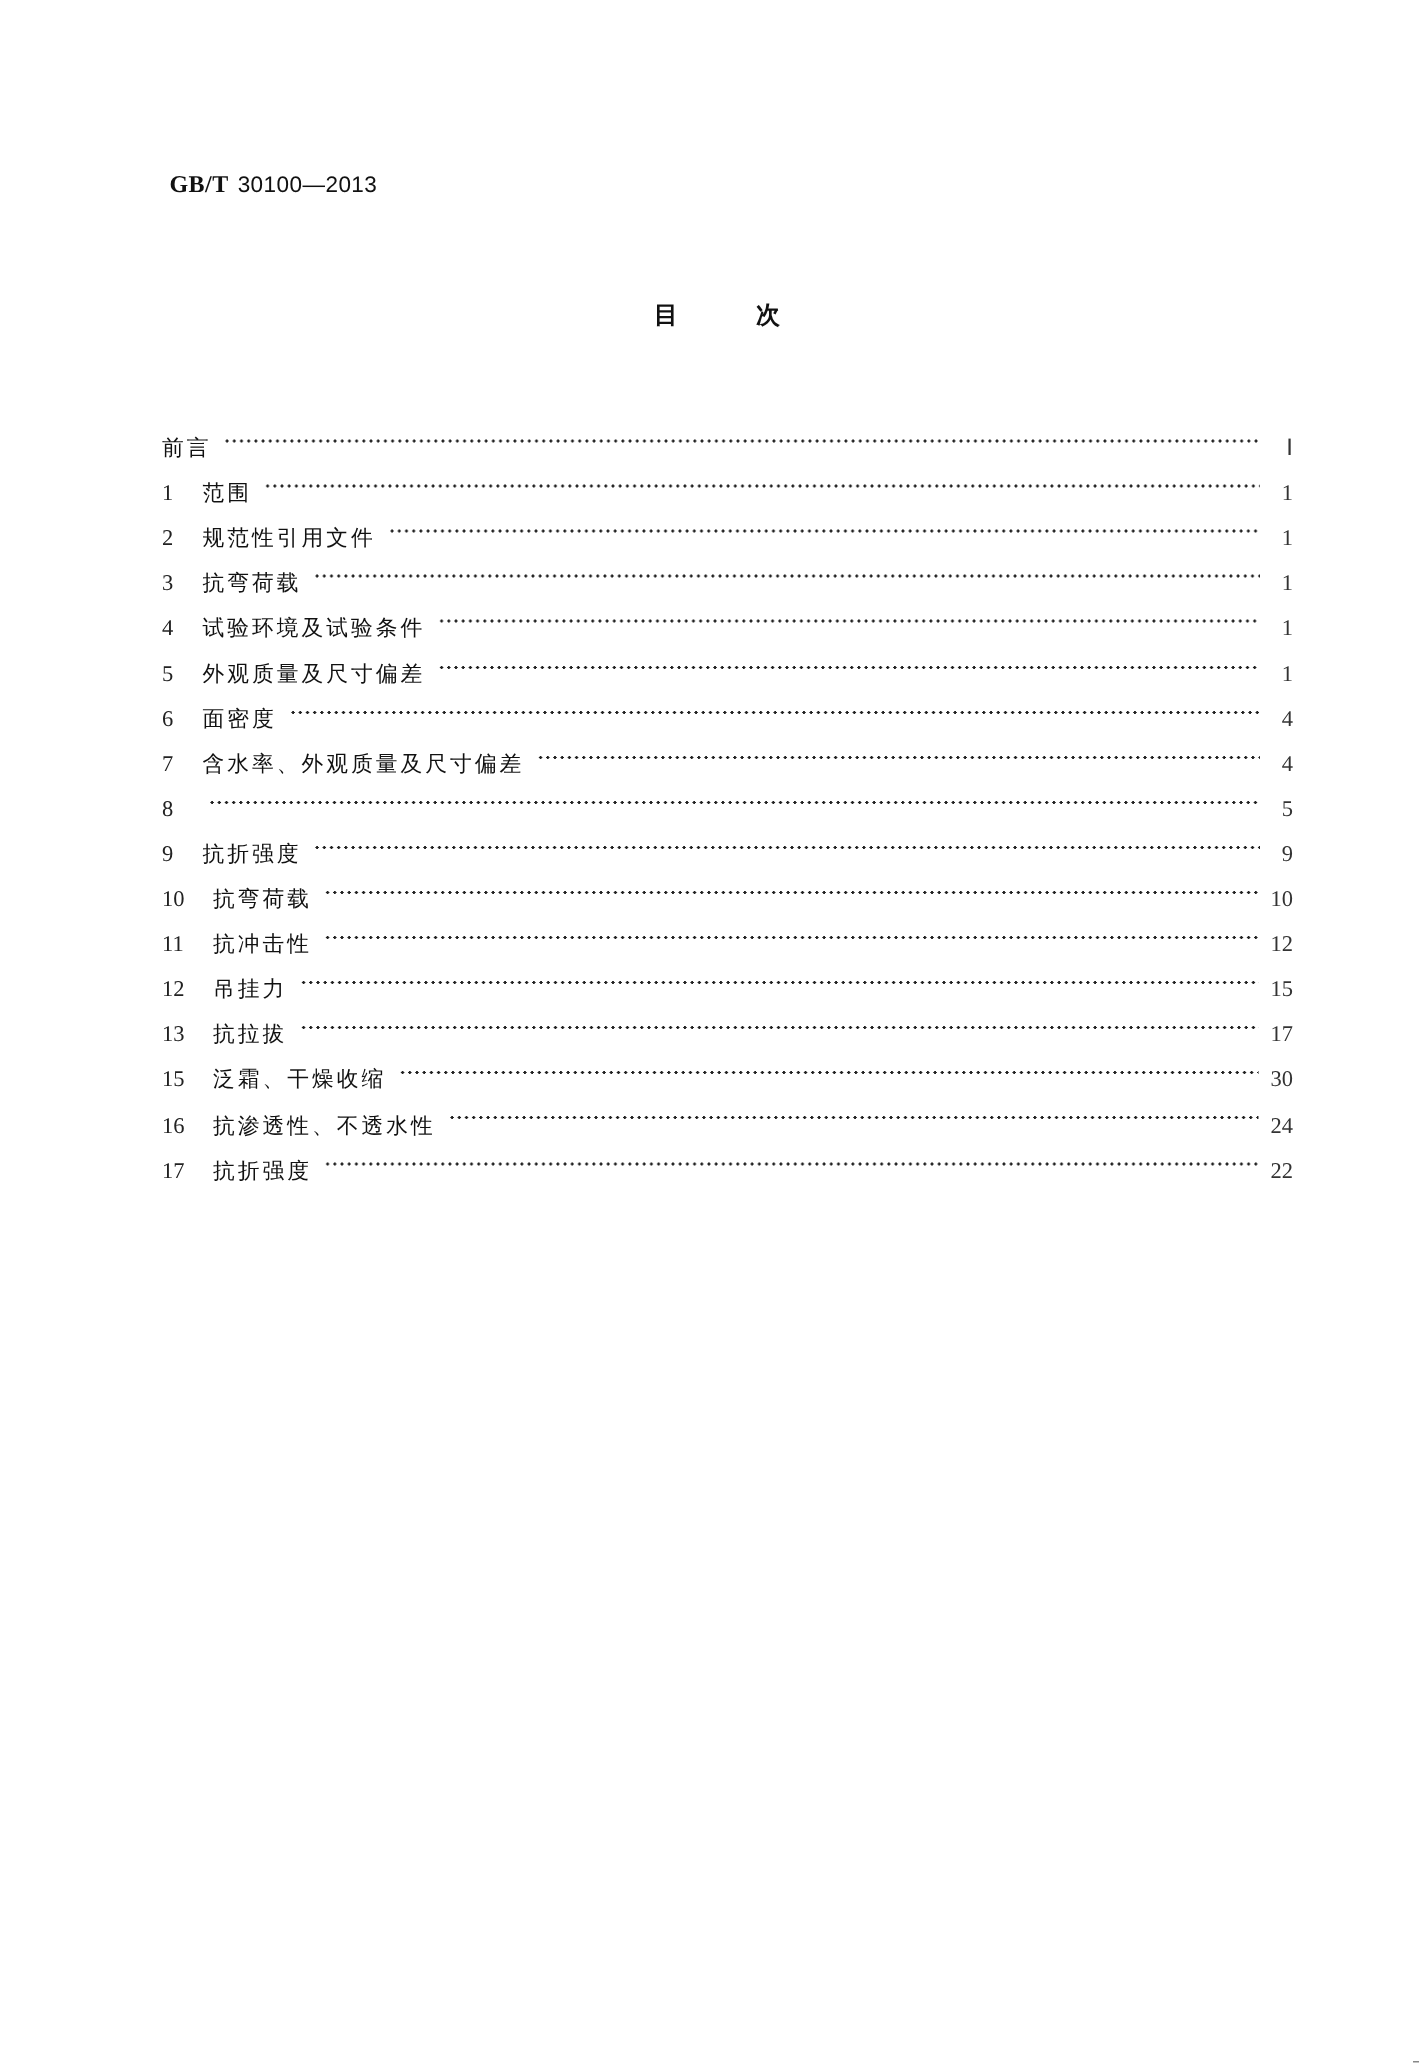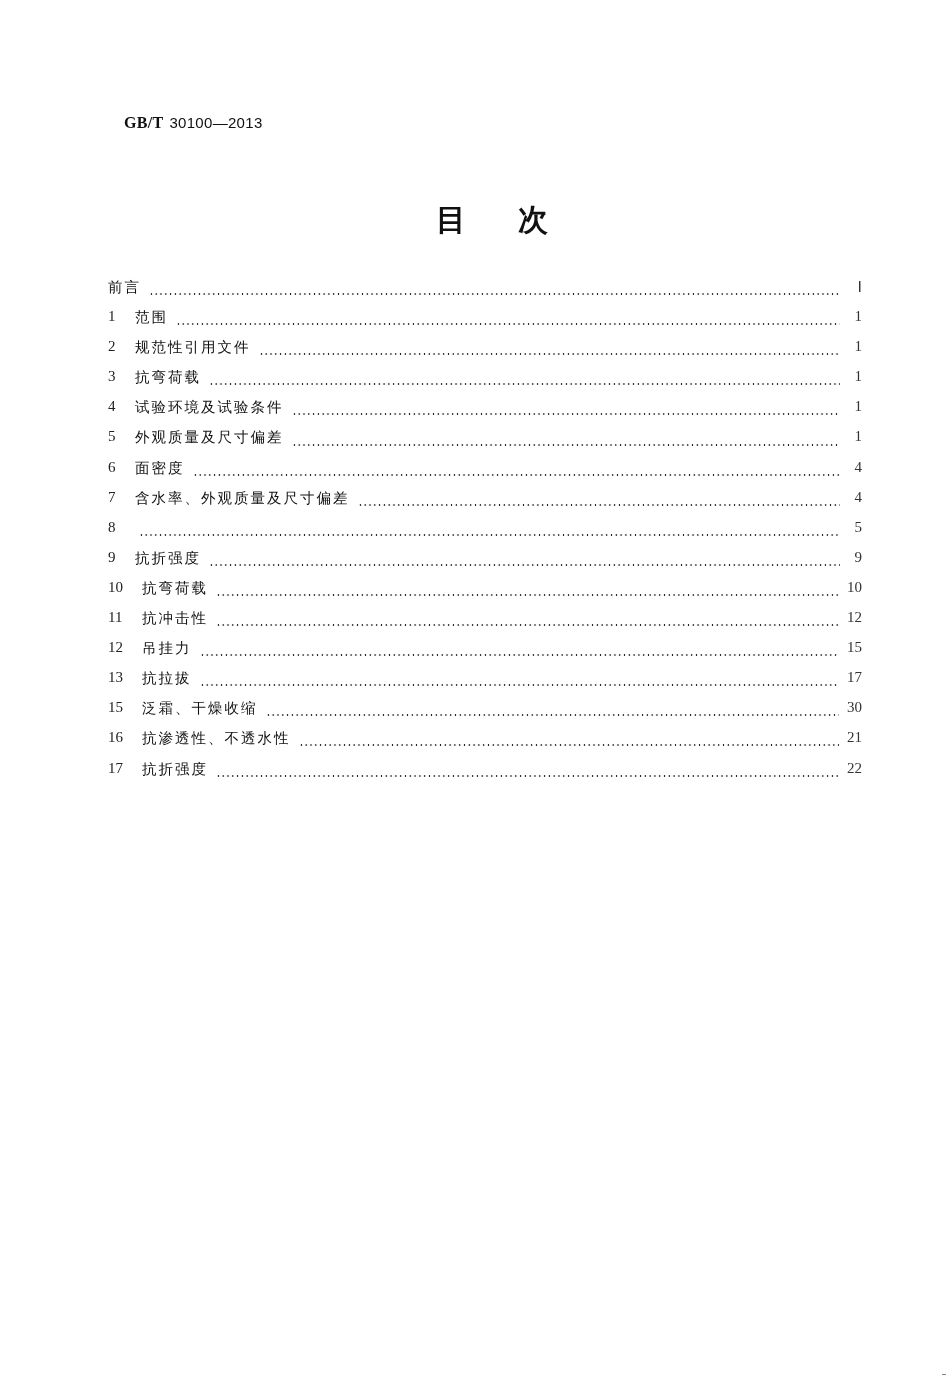--- a/index.html
+++ b/index.html
@@ -1,24 +1,24 @@
 <!DOCTYPE html>
 <html><head>
 <meta charset="utf-8">
 <style>
   html, body { margin: 0; padding: 0; background: #ffffff; }
   body { width: 950px; height: 1379px; position: relative; overflow: hidden; color: #111; font-family: "DejaVu Serif", "Liberation Serif", serif; }
-  .std-code { position: absolute; left: 124px; top: 114px; font-size: 15px; letter-spacing: 0.3px; }
+  .std-code { position: absolute; left: 113px; top: 114px; font-size: 15px; letter-spacing: 0.3px; }
   .std-code .prefix { font-family: "Liberation Serif", serif; font-weight: bold; font-size: 16px; }
   .std-code .num { font-family: "Liberation Sans", sans-serif; font-size: 15px; margin-left: 6px; }
-  .title { position: absolute; left: 436px; top: 200px; font-family: Liberation Serif, serif; font-weight: bold; font-size: 30px; }
+  .title { position: absolute; left: 436px; top: 200px; font-family: Liberation Serif, serif; font-weight: bold; font-size: 16px; }
   .title span { display: inline-block; }
   .title .t2 { margin-left: 52px; }
   .toc { position: absolute; left: 108px; top: 278px; width: 754px; }
-  .toc-row { position: relative; height: 30.1px; display: flex; align-items: flex-start; font-size: 15px; }
+  .toc-row { position: relative; height: 30.1px; display: flex; align-items: flex-end; font-size: 15px; }
   .toc-num { font-family: "Liberation Serif", serif; font-size: 15px; color: #222; flex: 0 0 auto; }
   .toc-label { font-family: "DejaVu Sans", sans-serif; font-size: 14.5px; letter-spacing: 2px; white-space: nowrap; flex: 0 0 auto; margin-right: 4px; }
   .toc-leader { flex: 1 1 auto; height: 2px; margin: 0 8px 0 4px; align-self: center; position: relative; top: 1px;
     background-image: radial-gradient(circle, #222 0.9px, transparent 1.1px);
     background-size: 4.8px 2px; background-repeat: repeat-x; }
   .toc-page { font-family: "Liberation Serif", serif; font-size: 15px; color: #333; flex: 0 0 auto; text-align: right; min-width: 14px; }
   .w1 { width: 27px; }
   .w2 { width: 34px; }
   .bottom-mark { position: absolute; right: 4px; bottom: 4px; width: 4px; height: 1px; background: #888; }
 </style>
@@ -119,21 +119,21 @@
   <div class="toc-row">
     <span class="toc-num w2">15</span>
     <span class="toc-label">泛霜、干燥收缩</span>
     <span class="toc-leader"></span>
     <span class="toc-page">30</span>
   </div>
   <div class="toc-row">
     <span class="toc-num w2">16</span>
     <span class="toc-label">抗渗透性、不透水性</span>
     <span class="toc-leader"></span>
-    <span class="toc-page">21</span>
+    <span class="toc-page">24</span>
   </div>
   <div class="toc-row">
     <span class="toc-num w2">17</span>
     <span class="toc-label">抗折强度</span>
     <span class="toc-leader"></span>
     <span class="toc-page">22</span>
   </div>
 </div>
 
 <div class="bottom-mark"></div>

